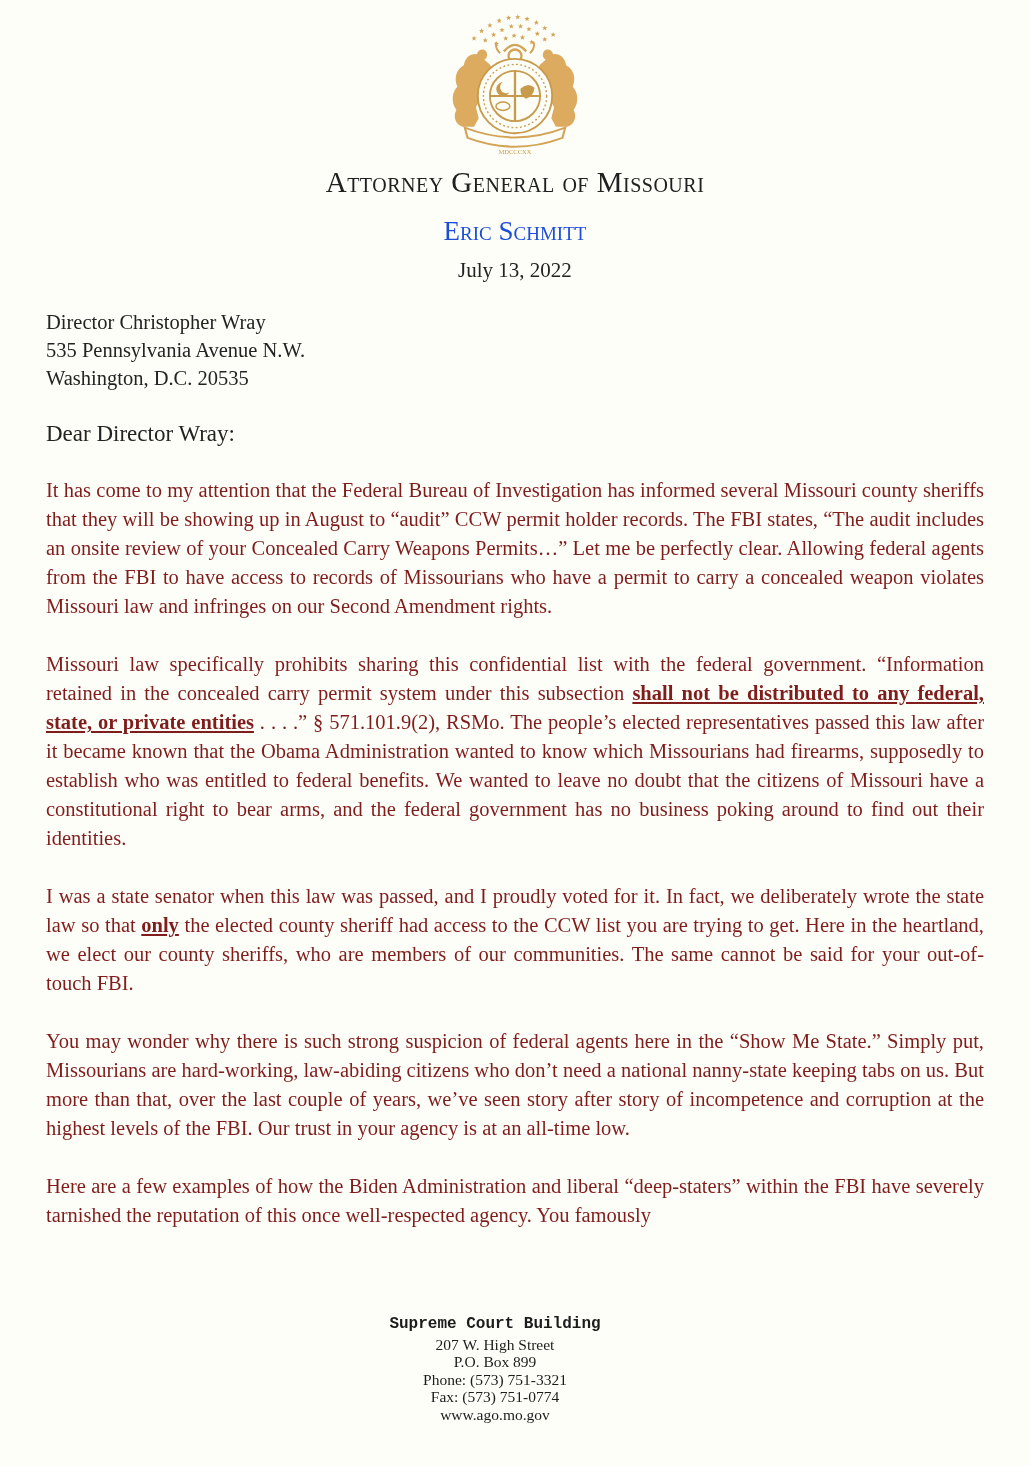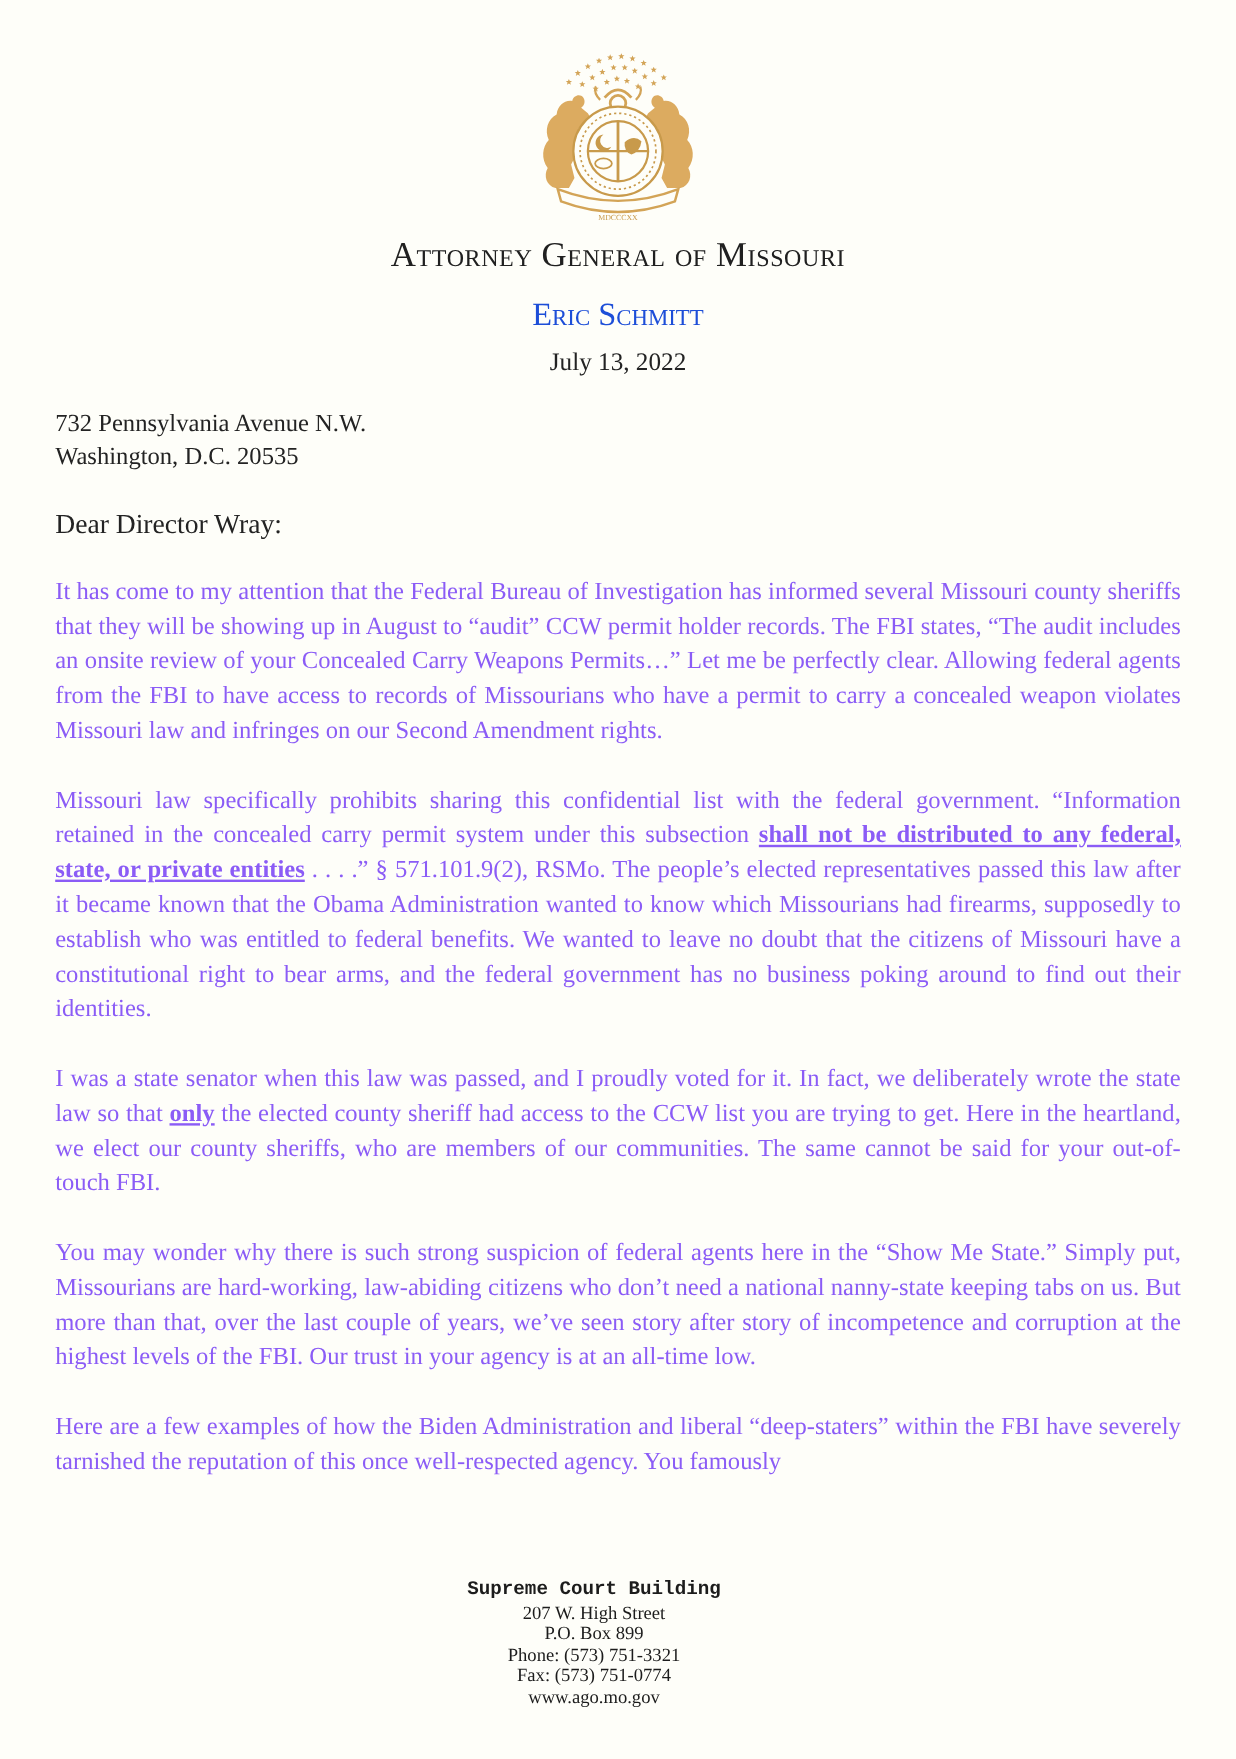--- a/index.html
+++ b/index.html
@@ -7,21 +7,21 @@
   .page {
     position: relative;
     width: 1030px;
     height: 1466px;
     margin: 0 auto;
     background: #fefef9;
     font-family: "Liberation Serif", "DejaVu Serif", serif;
     color: #232323;
     overflow: hidden;
   }
-  .letterhead { text-align: center; padding-top: 40px; }
+  .letterhead { text-align: center; padding-top: 10px; }
   .seal-wrap { display: inline-block; line-height: 0; }
   .org-title {
     font-variant: small-caps;
     font-size: 29px;
     letter-spacing: 0.5px;
     margin-top: 6px;
     color: #202020;
   }
   .officer-name {
     font-variant: small-caps;
@@ -31,21 +31,21 @@
   }
   .letter-date { font-size: 21px; margin-top: 11px; }
   .content { padding: 0 46px; }
   .recipient { margin-top: 25px; font-size: 20.5px; line-height: 28px; }
   .salutation { margin-top: 29px; font-size: 23px; }
   .para {
     margin-top: 29px;
     font-size: 20.5px;
     line-height: 29px;
     text-align: justify;
-    color: #8b5cf6;
+    color: #7f1d1d;
   }
   .para .emph {
     font-weight: bold;
     text-decoration: underline;
   }
   .letter-footer {
     position: absolute;
     top: 1316px;
     left: 0;
     width: 990px;
@@ -119,21 +119,22 @@
       </svg>
     </span>
     <div class="org-title">Attorney General of Missouri</div>
     <div class="officer-name">Eric Schmitt</div>
     <div class="letter-date">July 13, 2022</div>
   </div>
 
   <div class="content">
 
     <div class="recipient">
-      <div class="recipient-line">732 Pennsylvania Avenue N.W.</div>
+      <div class="recipient-line">Director Christopher Wray</div>
+      <div class="recipient-line">535 Pennsylvania Avenue N.W.</div>
       <div class="recipient-line">Washington, D.C.  20535</div>
     </div>
 
     <div class="salutation">Dear Director Wray:</div>
 
     <p class="para">It has come to my attention that the Federal Bureau of Investigation has informed several Missouri county sheriffs that they will be showing up in August to “audit” CCW permit holder records. The FBI states, “The audit includes an onsite review of your Concealed Carry Weapons Permits…” Let me be perfectly clear. Allowing federal agents from the FBI to have access to records of Missourians who have a permit to carry a concealed weapon violates Missouri law and infringes on our Second Amendment rights.</p>
 
     <p class="para"><span>Missouri law specifically prohibits sharing this confidential list with the federal government. “Information retained in the concealed carry permit system under this subsection </span><span class="emph">shall not be distributed to any federal, state, or private entities</span><span> . . . .”  § 571.101.9(2), RSMo.  The people’s elected representatives passed this law after it became known that the Obama Administration wanted to know which Missourians had firearms, supposedly to establish who was entitled to federal benefits. We wanted to leave no doubt that the citizens of Missouri have a constitutional right to bear arms, and the federal government has no business poking around to find out their identities.</span></p>
 
     <p class="para"><span>I was a state senator when this law was passed, and I proudly voted for it. In fact, we deliberately wrote the state law so that </span><span class="emph">only</span><span> the elected county sheriff had access to the CCW list you are trying to get. Here in the heartland, we elect our county sheriffs, who are members of our communities. The same cannot be said for your out-of-touch FBI.</span></p>

